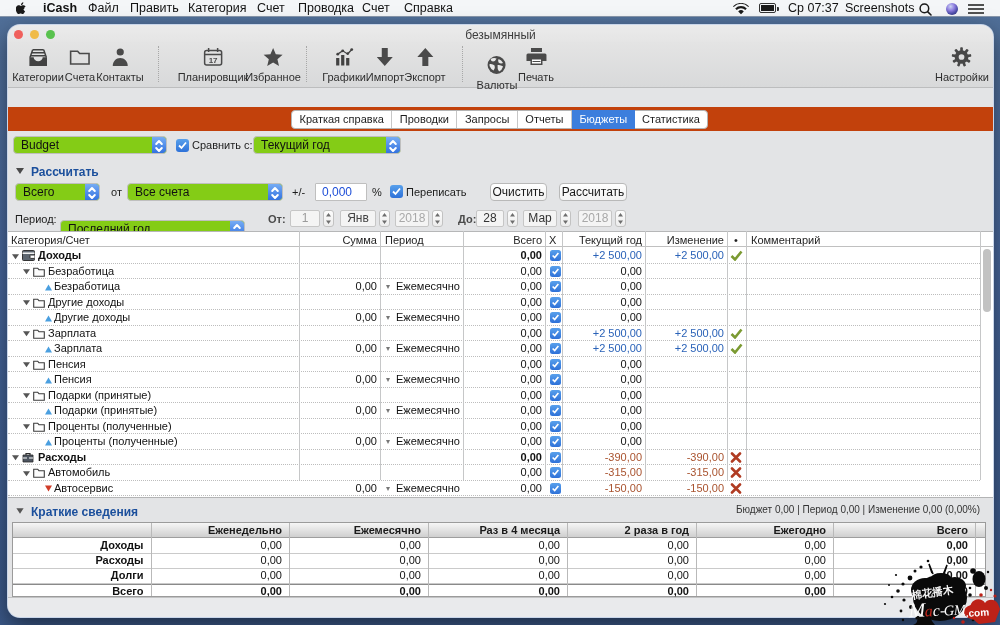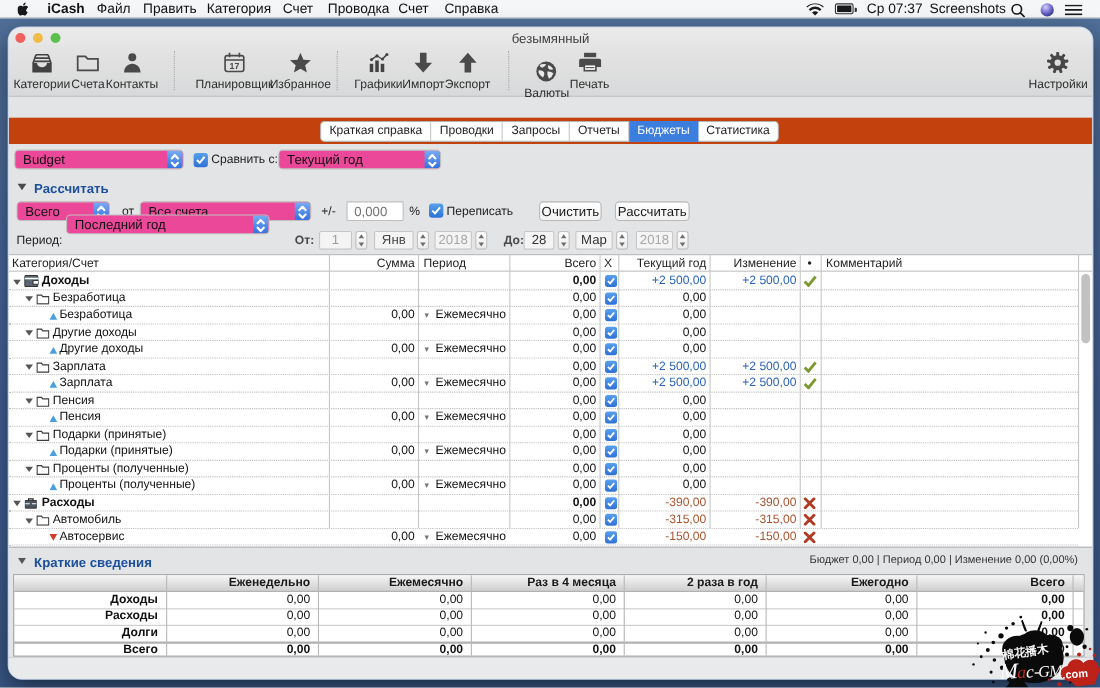--- a/index.html
+++ b/index.html
@@ -29,36 +29,36 @@
 
 #tabstrip{position:absolute;left:0;top:82px;width:100%;height:24px;background:#c2410c}
 #segs{position:absolute;left:283px;top:3px;height:19px;display:flex;background:#fff;
 border:1px solid #b4b4b4;border-radius:4px;font-size:11px;color:#1d1d1d}
 #segs .seg{padding:0 7.5px;line-height:17px;border-right:1px solid #c7c7c7;white-space:nowrap}
 #segs .seg:last-child{border-right:none}
 #segs .sel{background:#3c7edd;color:#fff;margin:-1px 0;line-height:19px;border-right:none;border-radius:0}
 
 #budgetrow{position:absolute;left:0;top:106px;width:100%;height:28px;background:#e3e4e6}
 
-.combo{position:absolute;height:18px;background:#ec4899;border:1px solid #bfbfbf;border-radius:4px;
+.combo{position:absolute;height:18px;background:#84cc16;border:1px solid #bfbfbf;border-radius:4px;
 font-size:12px;color:#111;line-height:16px;padding-left:7px;white-space:nowrap;overflow:hidden}
 .combo .cap{position:absolute;right:0;top:0;bottom:0;width:14px;border-radius:0 3px 3px 0;
 background:linear-gradient(#76acf4,#3372e0);color:#fff}
 .cap svg{position:absolute;left:2px;top:2px}
 .chk{position:absolute;width:13px;height:13px;border-radius:3px;
 background:linear-gradient(#58a0ec,#2e71d8);color:#fff}
 .chk svg{position:absolute;left:1px;top:1px}
 .lbl{position:absolute;font-size:11px;color:#1c1c1c;white-space:nowrap}
 
 #calcsec{position:absolute;left:0;top:134px;width:100%;height:72px;background:#e3e4e6}
 .sechead{font-size:12px;font-weight:bold;color:#1b4f9c}
 .disc{display:inline-block;width:0;height:0;border-left:4.5px solid transparent;
 border-right:4.5px solid transparent;border-top:6px solid #4a4a4a;vertical-align:2px;margin-right:7px}
 .inputbox{position:absolute;height:18px;background:#fff;border:1px solid #bfbfbf;font-size:12px;
-color:#737373;line-height:16px;border-radius:1px}
+color:#1d4ed8;line-height:16px;border-radius:1px}
 .btn{position:absolute;height:18px;background:linear-gradient(#fff,#f2f2f2);border:1px solid #b9b9b9;
 border-radius:4px;font-size:12px;color:#1a1a1a;text-align:center;line-height:16px}
 .stepbox{position:absolute;height:17px;background:#f4f4f4;border:1px solid #c6c6c6;border-radius:2px;
 font-size:12px;line-height:15px;text-align:center}
 .stepper{position:absolute;width:11px;height:17px;background:linear-gradient(#fdfdfd,#ececec);
 border:1px solid #c2c2c2;border-radius:3px}
 
 #tbl{position:absolute;left:0;top:206px;width:985px;height:266px;background:#fff}
 #tblhead{position:absolute;left:0;top:0;width:100%;height:16px;border-bottom:1px solid #c0c0c0;
 font-size:11px;color:#1f1f1f;background:#fff;border-top:1px solid #b6b7b8}
@@ -303,21 +303,21 @@
     <div class="lbl" style="left:364px;top:27px">%</div>
     <div class="chk" style="left:382px;top:26px">
         <svg width="11" height="11" viewBox="0 0 11 11">
           <path fill="none" stroke="#fff" stroke-width="1.8" d="M2 5.5 4.5 8 9 2.5"></path>
         </svg>
       </div>
     <div class="lbl" style="left:398px;top:27px">Переписать</div>
     <div class="btn" style="left:482px;top:24px;width:57px">Очистить</div>
     <div class="btn" style="left:551px;top:24px;width:68px">Рассчитать</div>
     <div class="lbl" style="left:7px;top:54px">Период:</div>
-    <div class="combo" style="left:52px;top:36px;width:185px">Последний год<span class="cap">
+    <div class="combo" style="left:52px;top:61px;width:185px">Последний год<span class="cap">
           <svg width="10" height="14" viewBox="0 0 10 14">
             <g fill="none" stroke="#fff" stroke-width="2" stroke-linecap="round" stroke-linejoin="round">
               <path d="M2.2 5 5 2 7.8 5"></path>
               <path d="M2.2 9 5 12 7.8 9"></path>
             </g>
           </svg>
         </span></div>
     <div class="lbl" style="left:260px;top:54px;font-weight:bold;color:#4a4a4a">От:</div>
     <div class="stepbox" style="left:282px;top:51px;width:30px;color:#9b9b9b">1</div>
     <div class="stepper" style="left:315px;top:51px"><svg width="9" height="15" viewBox="0 0 9 15">

